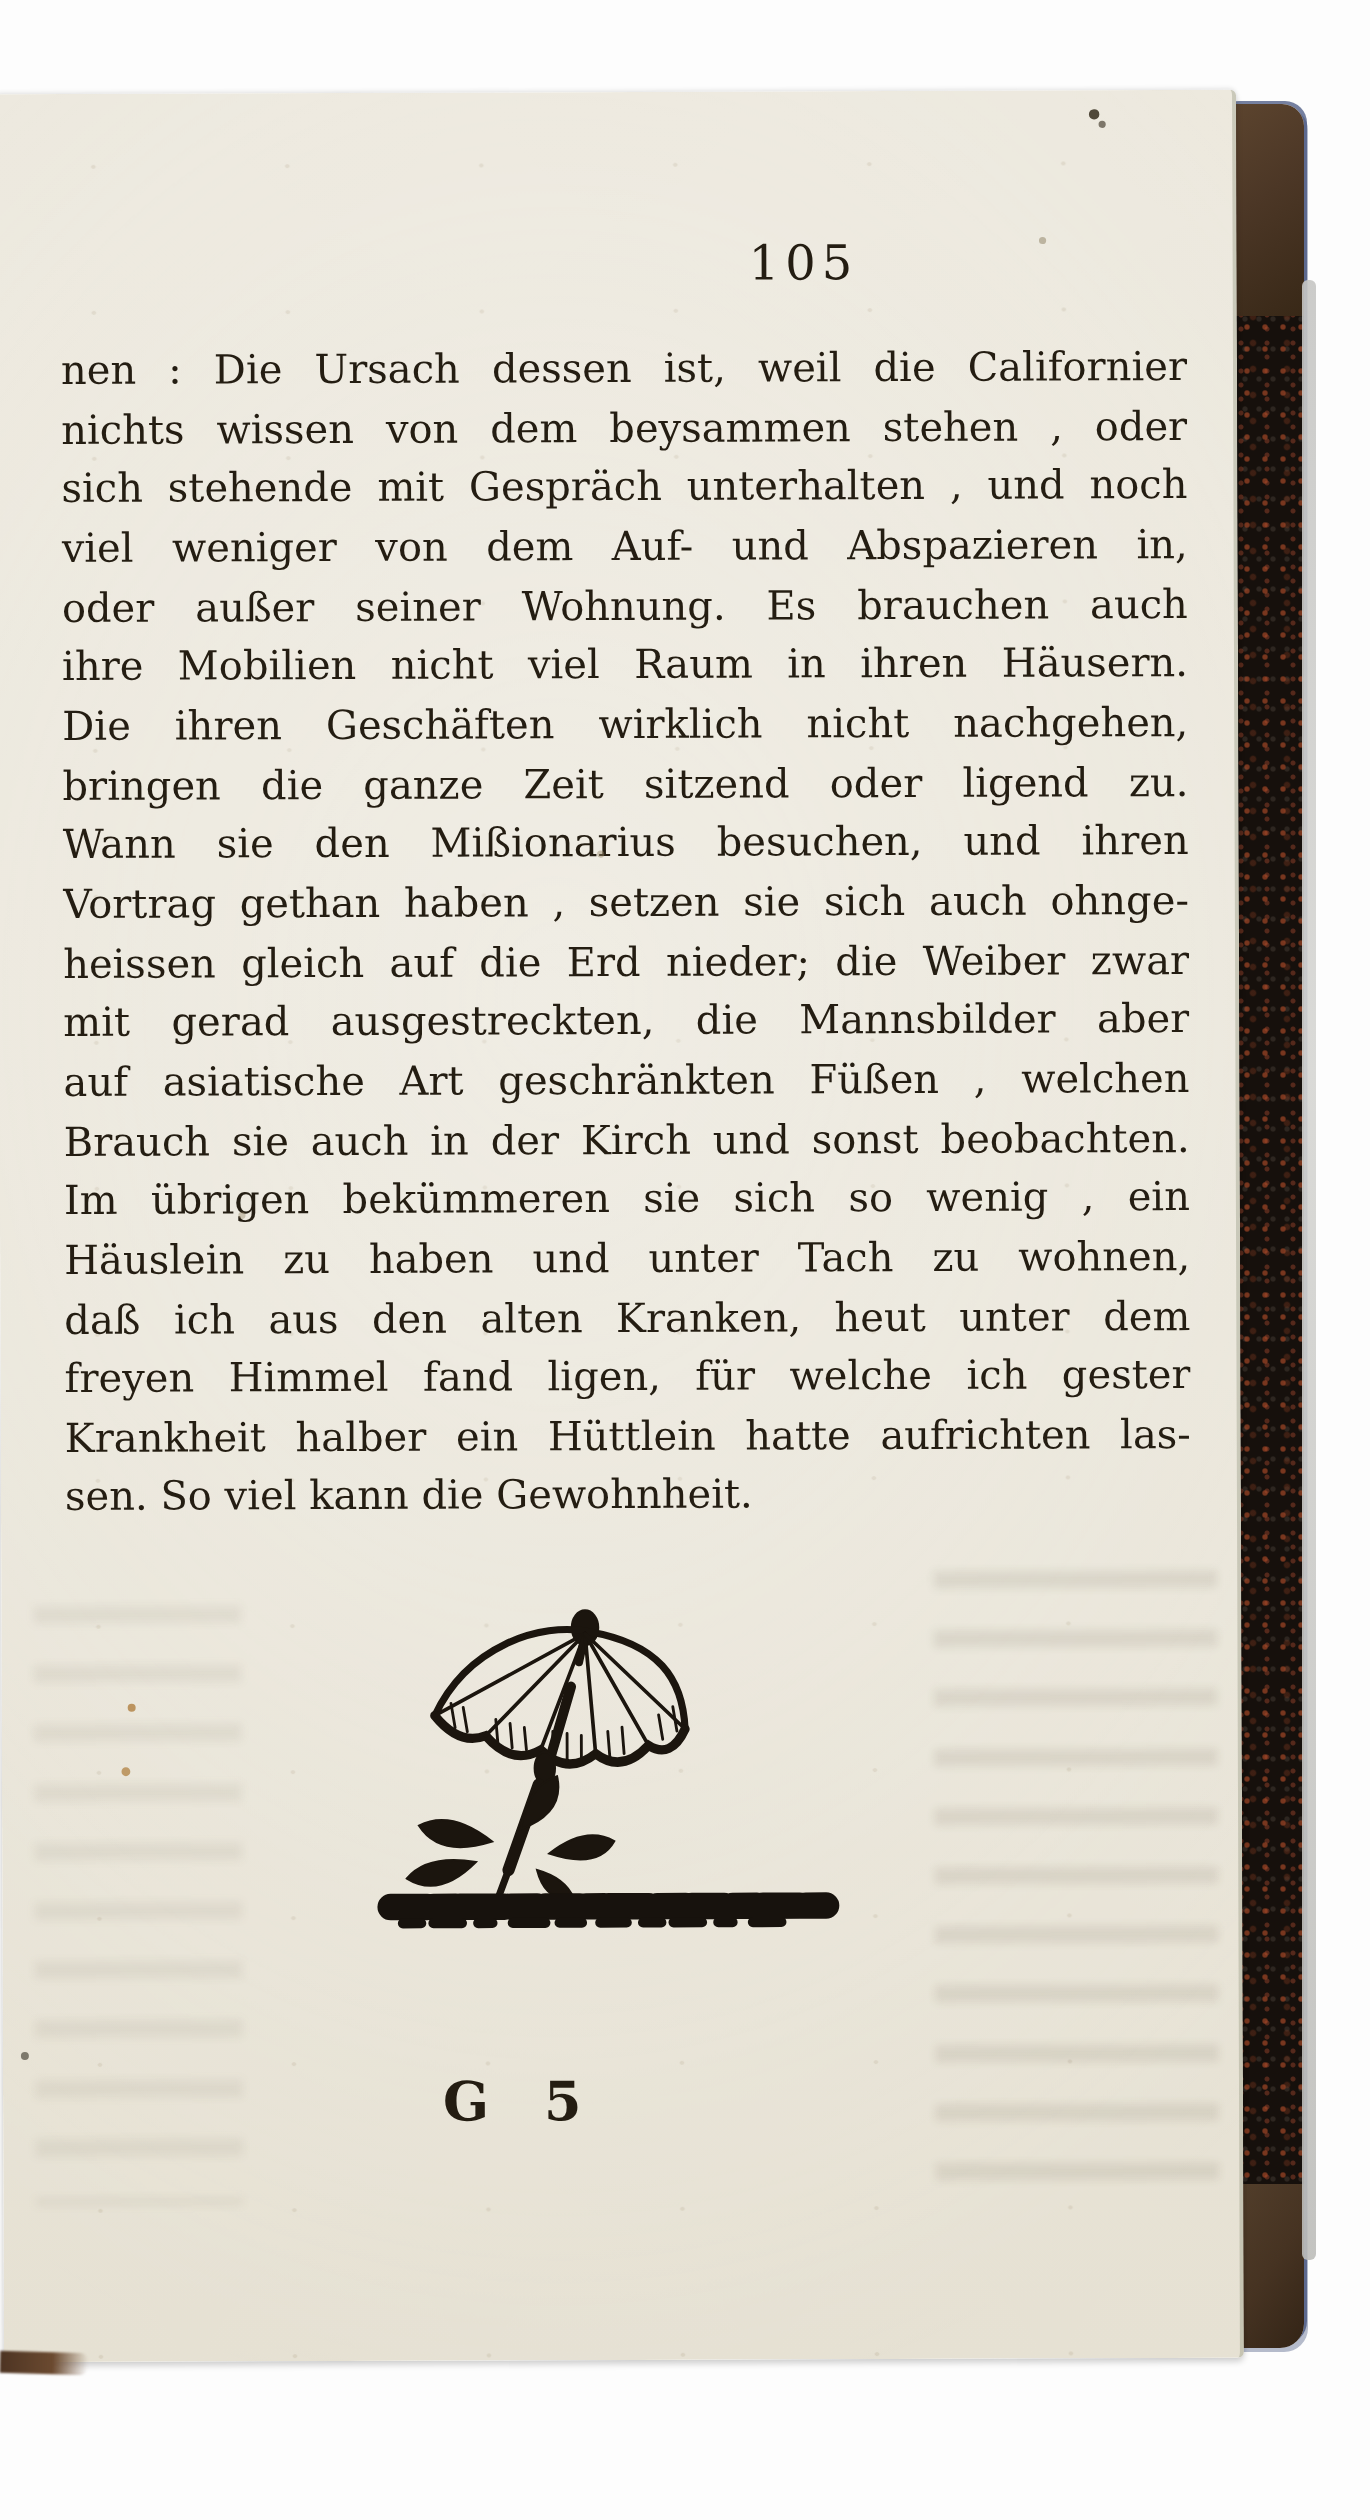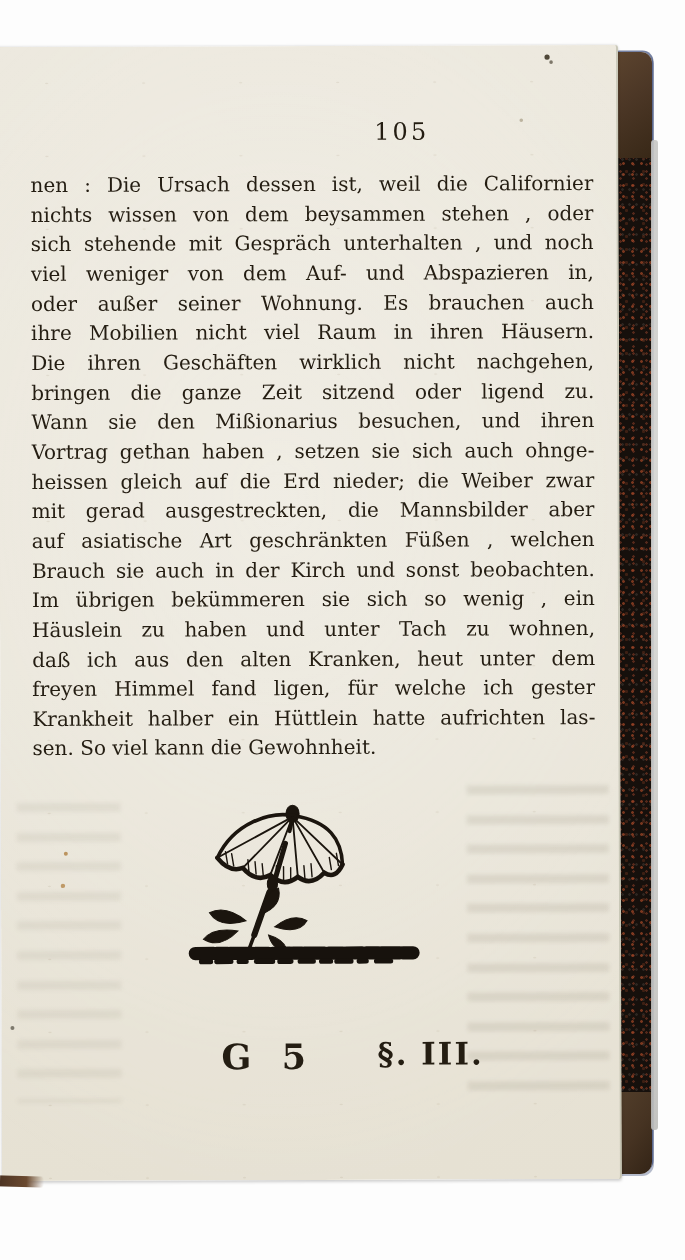--- a/index.html
+++ b/index.html
@@ -93,21 +93,21 @@
   .lline{ text-align:left; }
 
   
   .ornament{
     position:absolute;left:186px;top:754px;width:234px;height:174px;
   }
 
   
   .signature-mark{
     position:absolute;left:220px;top:990px;
-    font-size:35px;font-weight:bold;letter-spacing:9px;
+    font-size:27px;font-weight:bold;letter-spacing:9px;
   }
   .catchword{
     position:absolute;left:376px;top:990px;
     font-size:31px;font-weight:bold;letter-spacing:2px;
   }
 
   
   .ghost{
     position:absolute;
     background:repeating-linear-gradient(
@@ -219,21 +219,20 @@
           <path d="M86 124 q18 -14 32 -6 q-8 14 -32 6 z"></path>
           <path d="M80 132 q14 4 18 14 q-14 2 -18 -14 z"></path>
         </g>
 
         <path d="M8 150 H 222" stroke="#17120d" stroke-width="13" stroke-dasharray="18 3 11 2 22 3 13 4 17 3 9 2 20 4 14 3 16 4 12 3"></path>
         <path d="M14 158 H 200" stroke="#17120d" stroke-width="5" stroke-dasharray="9 6 14 8 7 10 16 7 11 9 13 8"></path>
       </g>
     </svg>
 
     <div class="signature-mark">G 5</div>
-    <div class="catchword">§. III.</div>
 
     <div class="ghost ghost-right"></div>
     <div class="ghost ghost-left"></div>
 
     <div class="specks"></div>
   </div>
 
   <div class="board-sliver"></div>
 
 </div>

